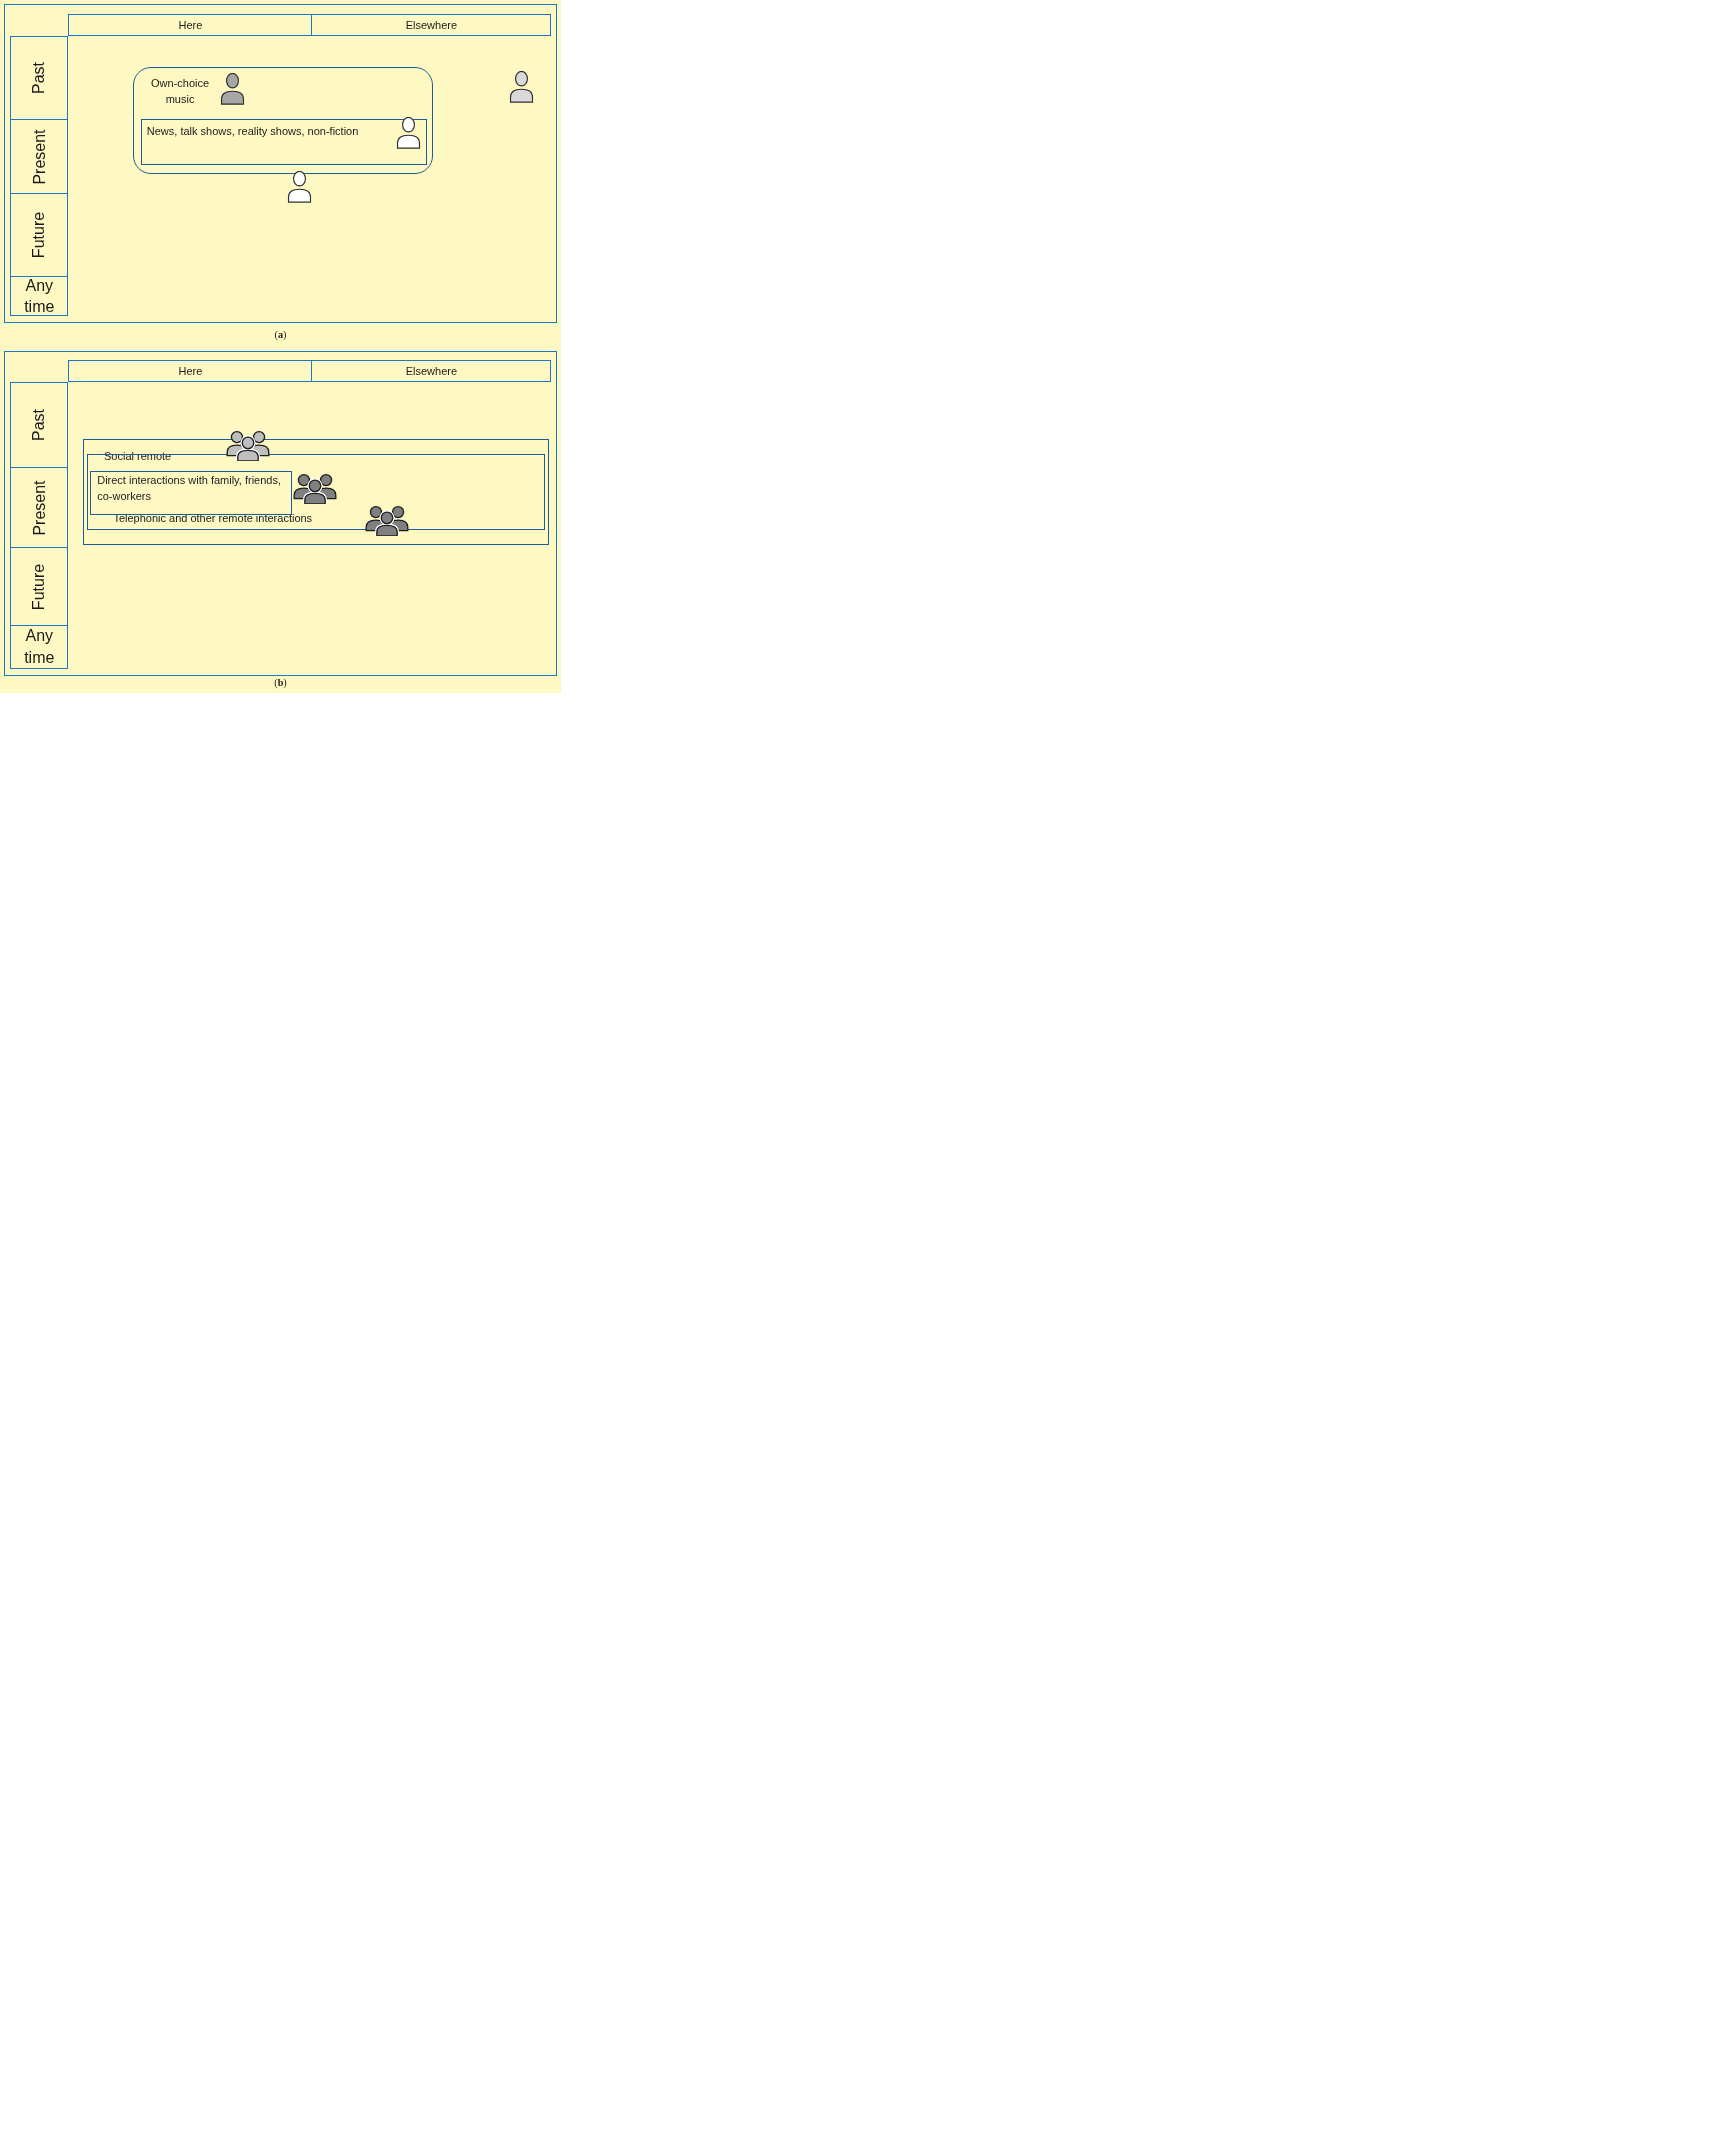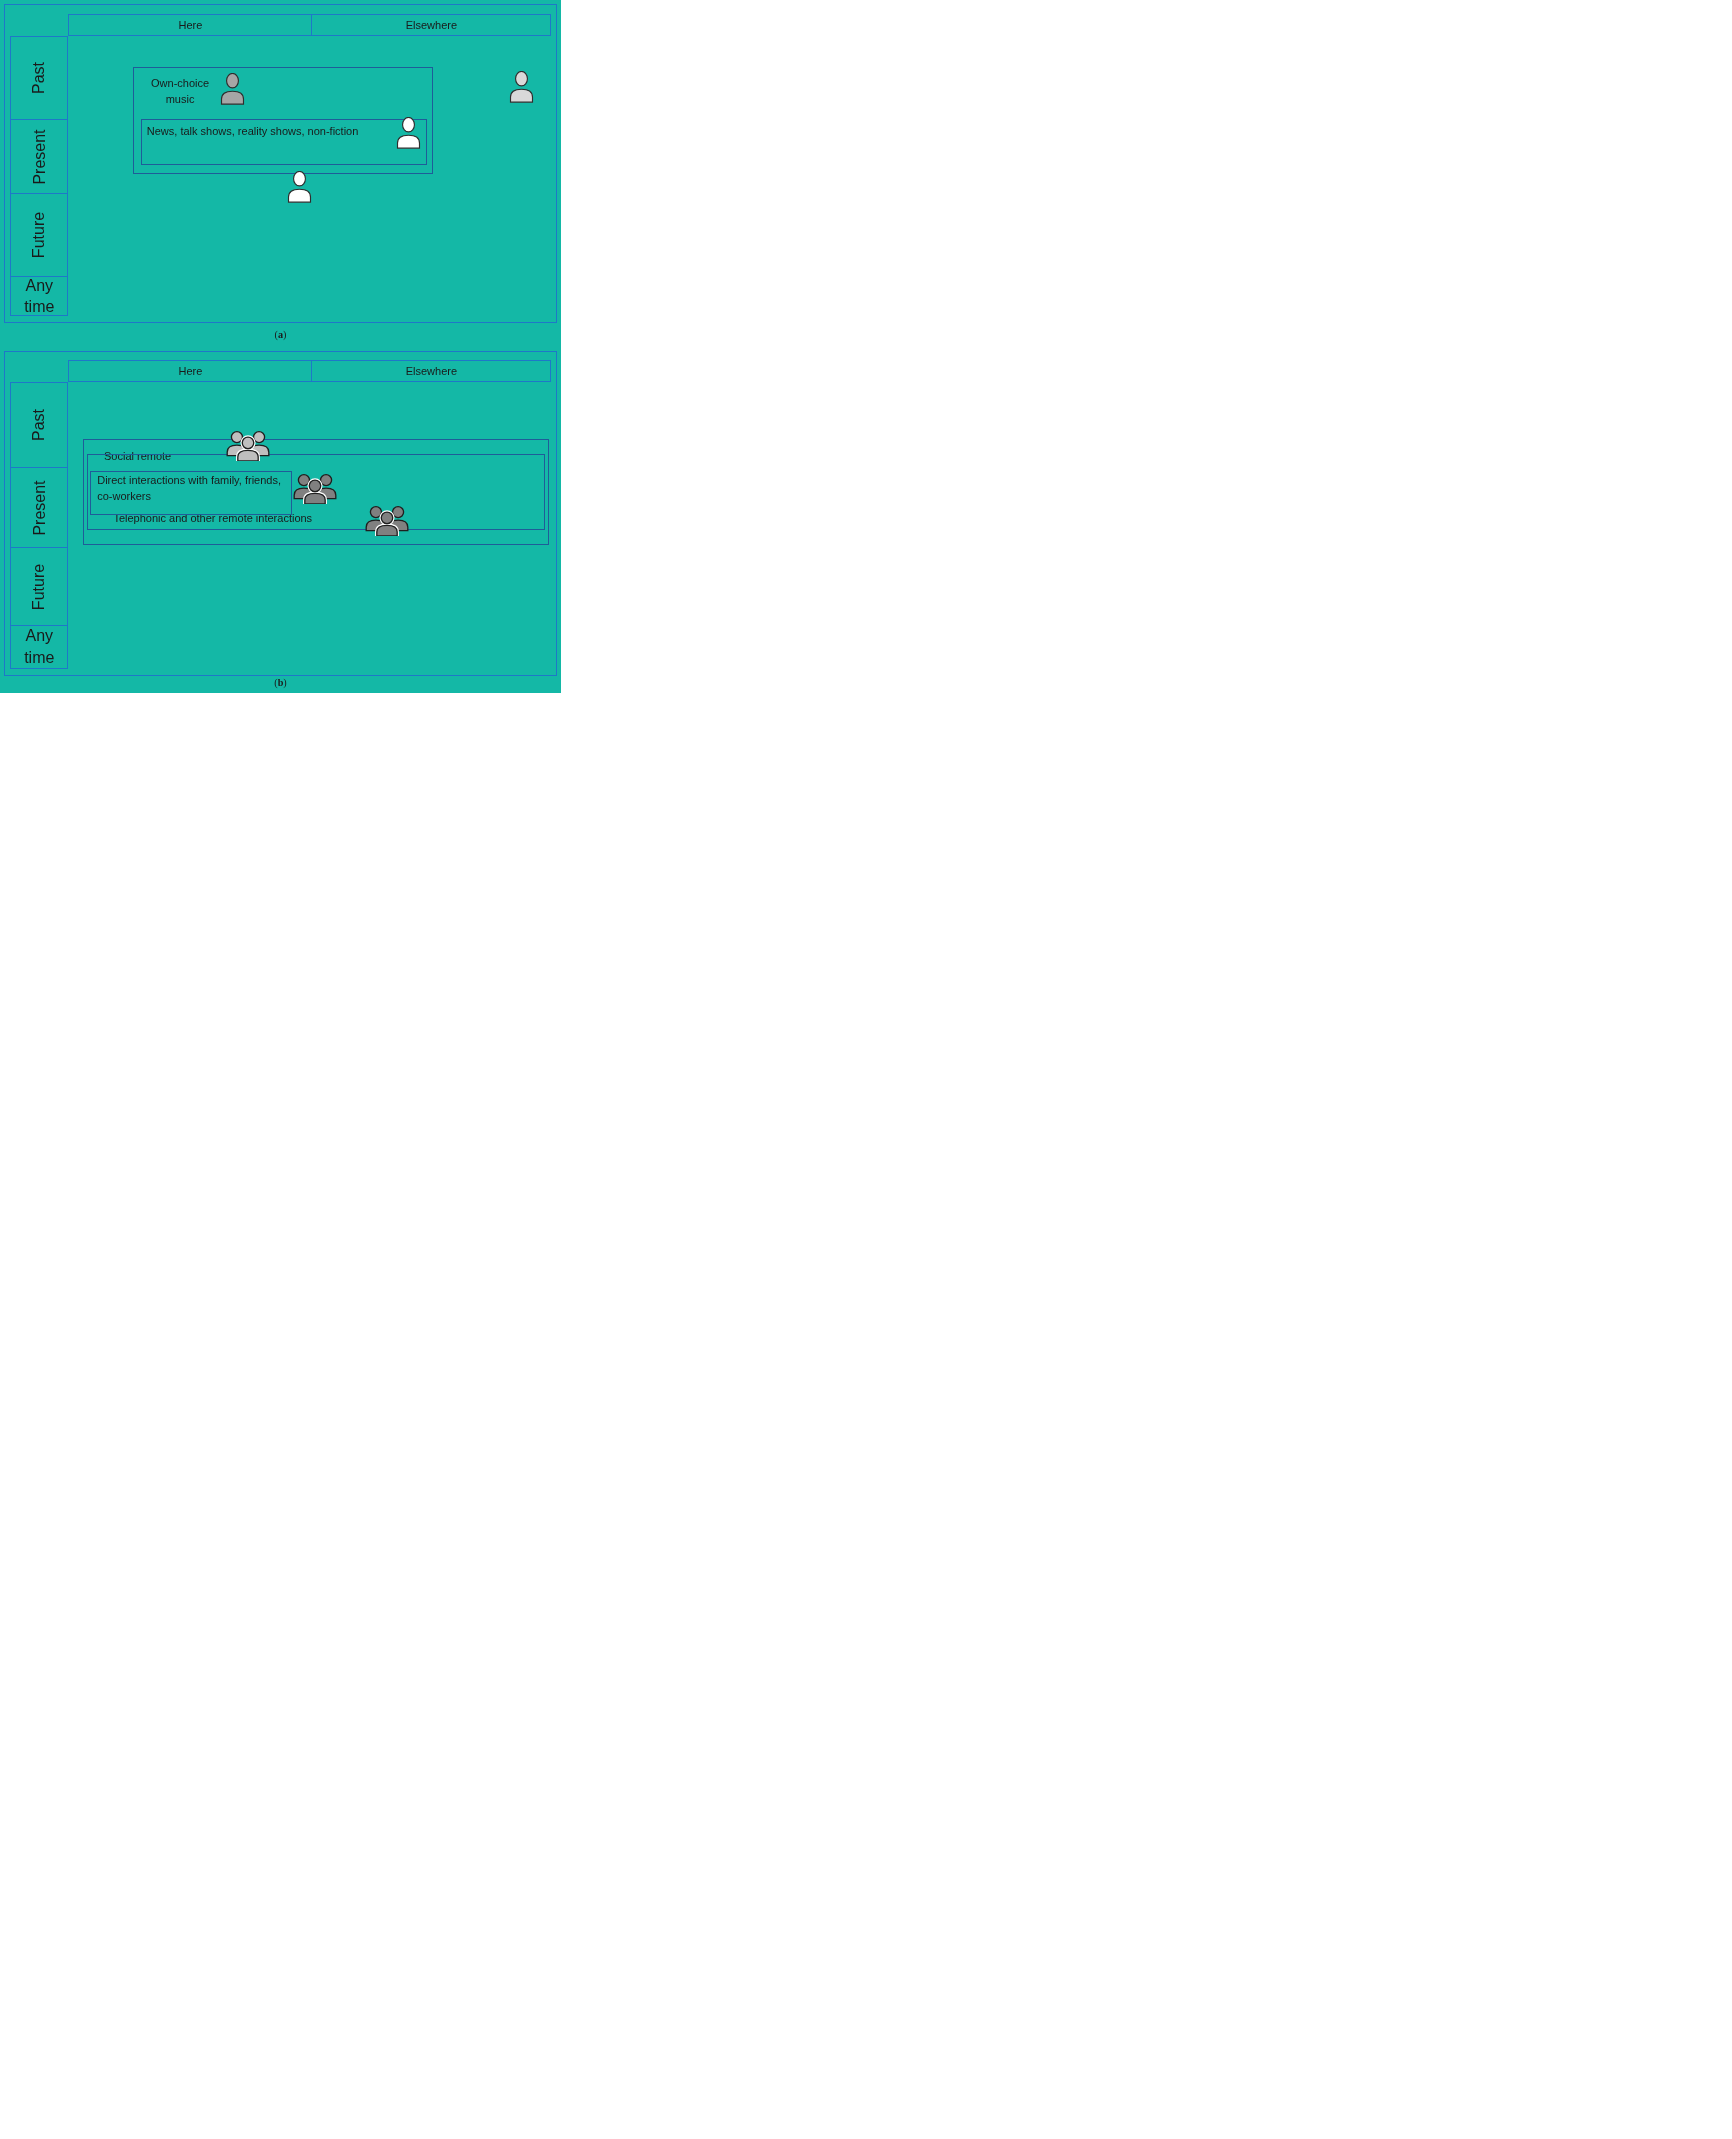--- a/index.html
+++ b/index.html
@@ -1,16 +1,16 @@
 <!DOCTYPE html>
 <html style="font-size:7.1px"><head>
 <meta charset="utf-8">
 <style>
   html,body{margin:0;padding:0;background:#ffffff;}
-  #page{position:relative;width:561px;height:693px;background:#14b8a6;
+  #page{position:relative;width:561px;height:693px;background:#fef9c3;
         font-family:"Liberation Sans",sans-serif;color:#1a1a1a;}
   *{box-sizing:border-box;}
 
   
   .panel{position:absolute;left:4.4px;width:553px;border:1.3px solid var(--tbl);}
   .panel-a{top:4.4px;height:319px;}
   .panel-b{top:351px;height:325px;}
 
   
   .colheaders{position:absolute;left:63px;top:9px;width:483px;height:22px;
@@ -35,21 +35,21 @@
   .htext{width:32px;text-align:center;line-height:1.35;}
 
   
   .box{position:absolute;border:1.1px solid var(--nav);background:transparent;}
   .boxlabel{position:absolute;font-size:11px;line-height:1.42;}
   .preline{white-space:pre-line;}
 
   
   .box-movies{left:272px;top:44px;width:267px;height:192px;}
   .movies-label{top:3.6px;right:9px;text-align:right;}
-  .box-own{left:128px;top:62px;width:300px;height:107px;}
+  .box-own{left:128px;top:62px;width:300px;height:107px;border-radius:18px;}
   .own-label{left:6.2px;top:8px;width:79px;text-align:center;}
   .box-radio{left:209px;top:72px;width:289px;height:132px;}
   .radio-label{left:6.2px;top:97px;width:60px;text-align:center;}
   .box-news{left:136px;top:114px;width:286px;height:46px;}
   .news-label{left:4.4px;top:3.6px;white-space:nowrap;}
 
   
   .box-social{left:78px;top:87px;width:466px;height:106px;}
   .social-label{left:19.6px;top:9px;}
   .box-tel{left:82px;top:102px;width:458px;height:76px;padding-left:37px;}

